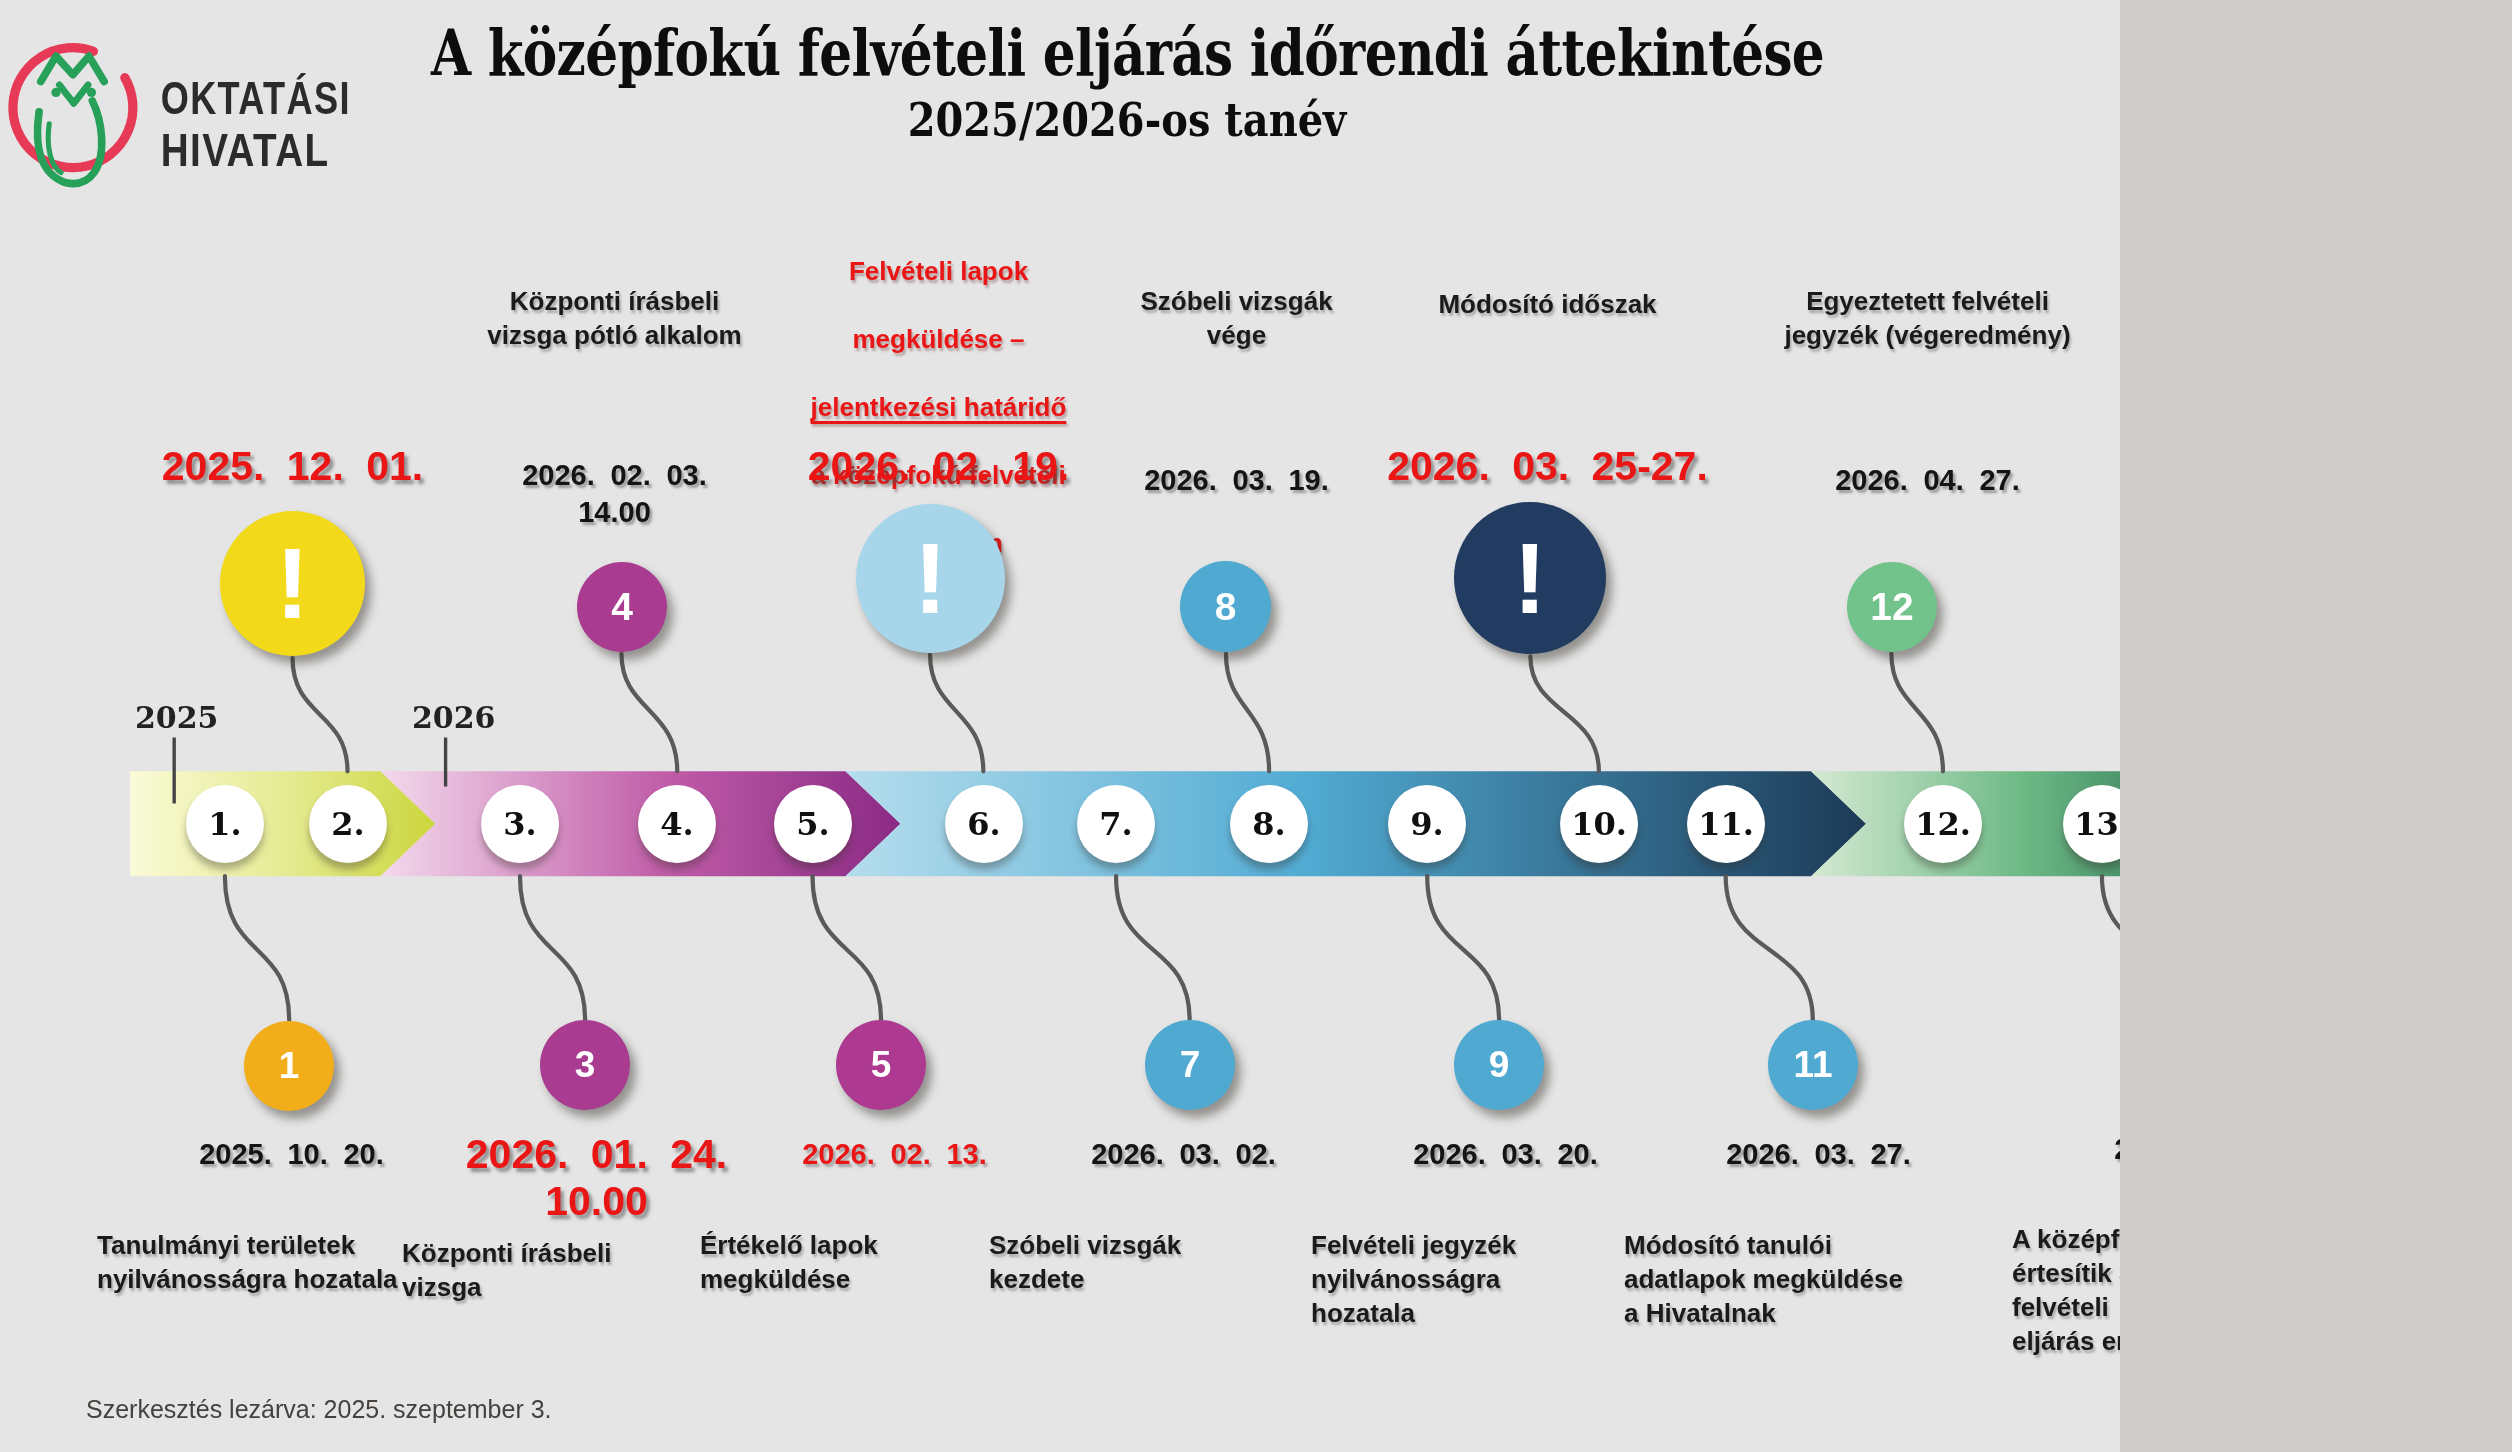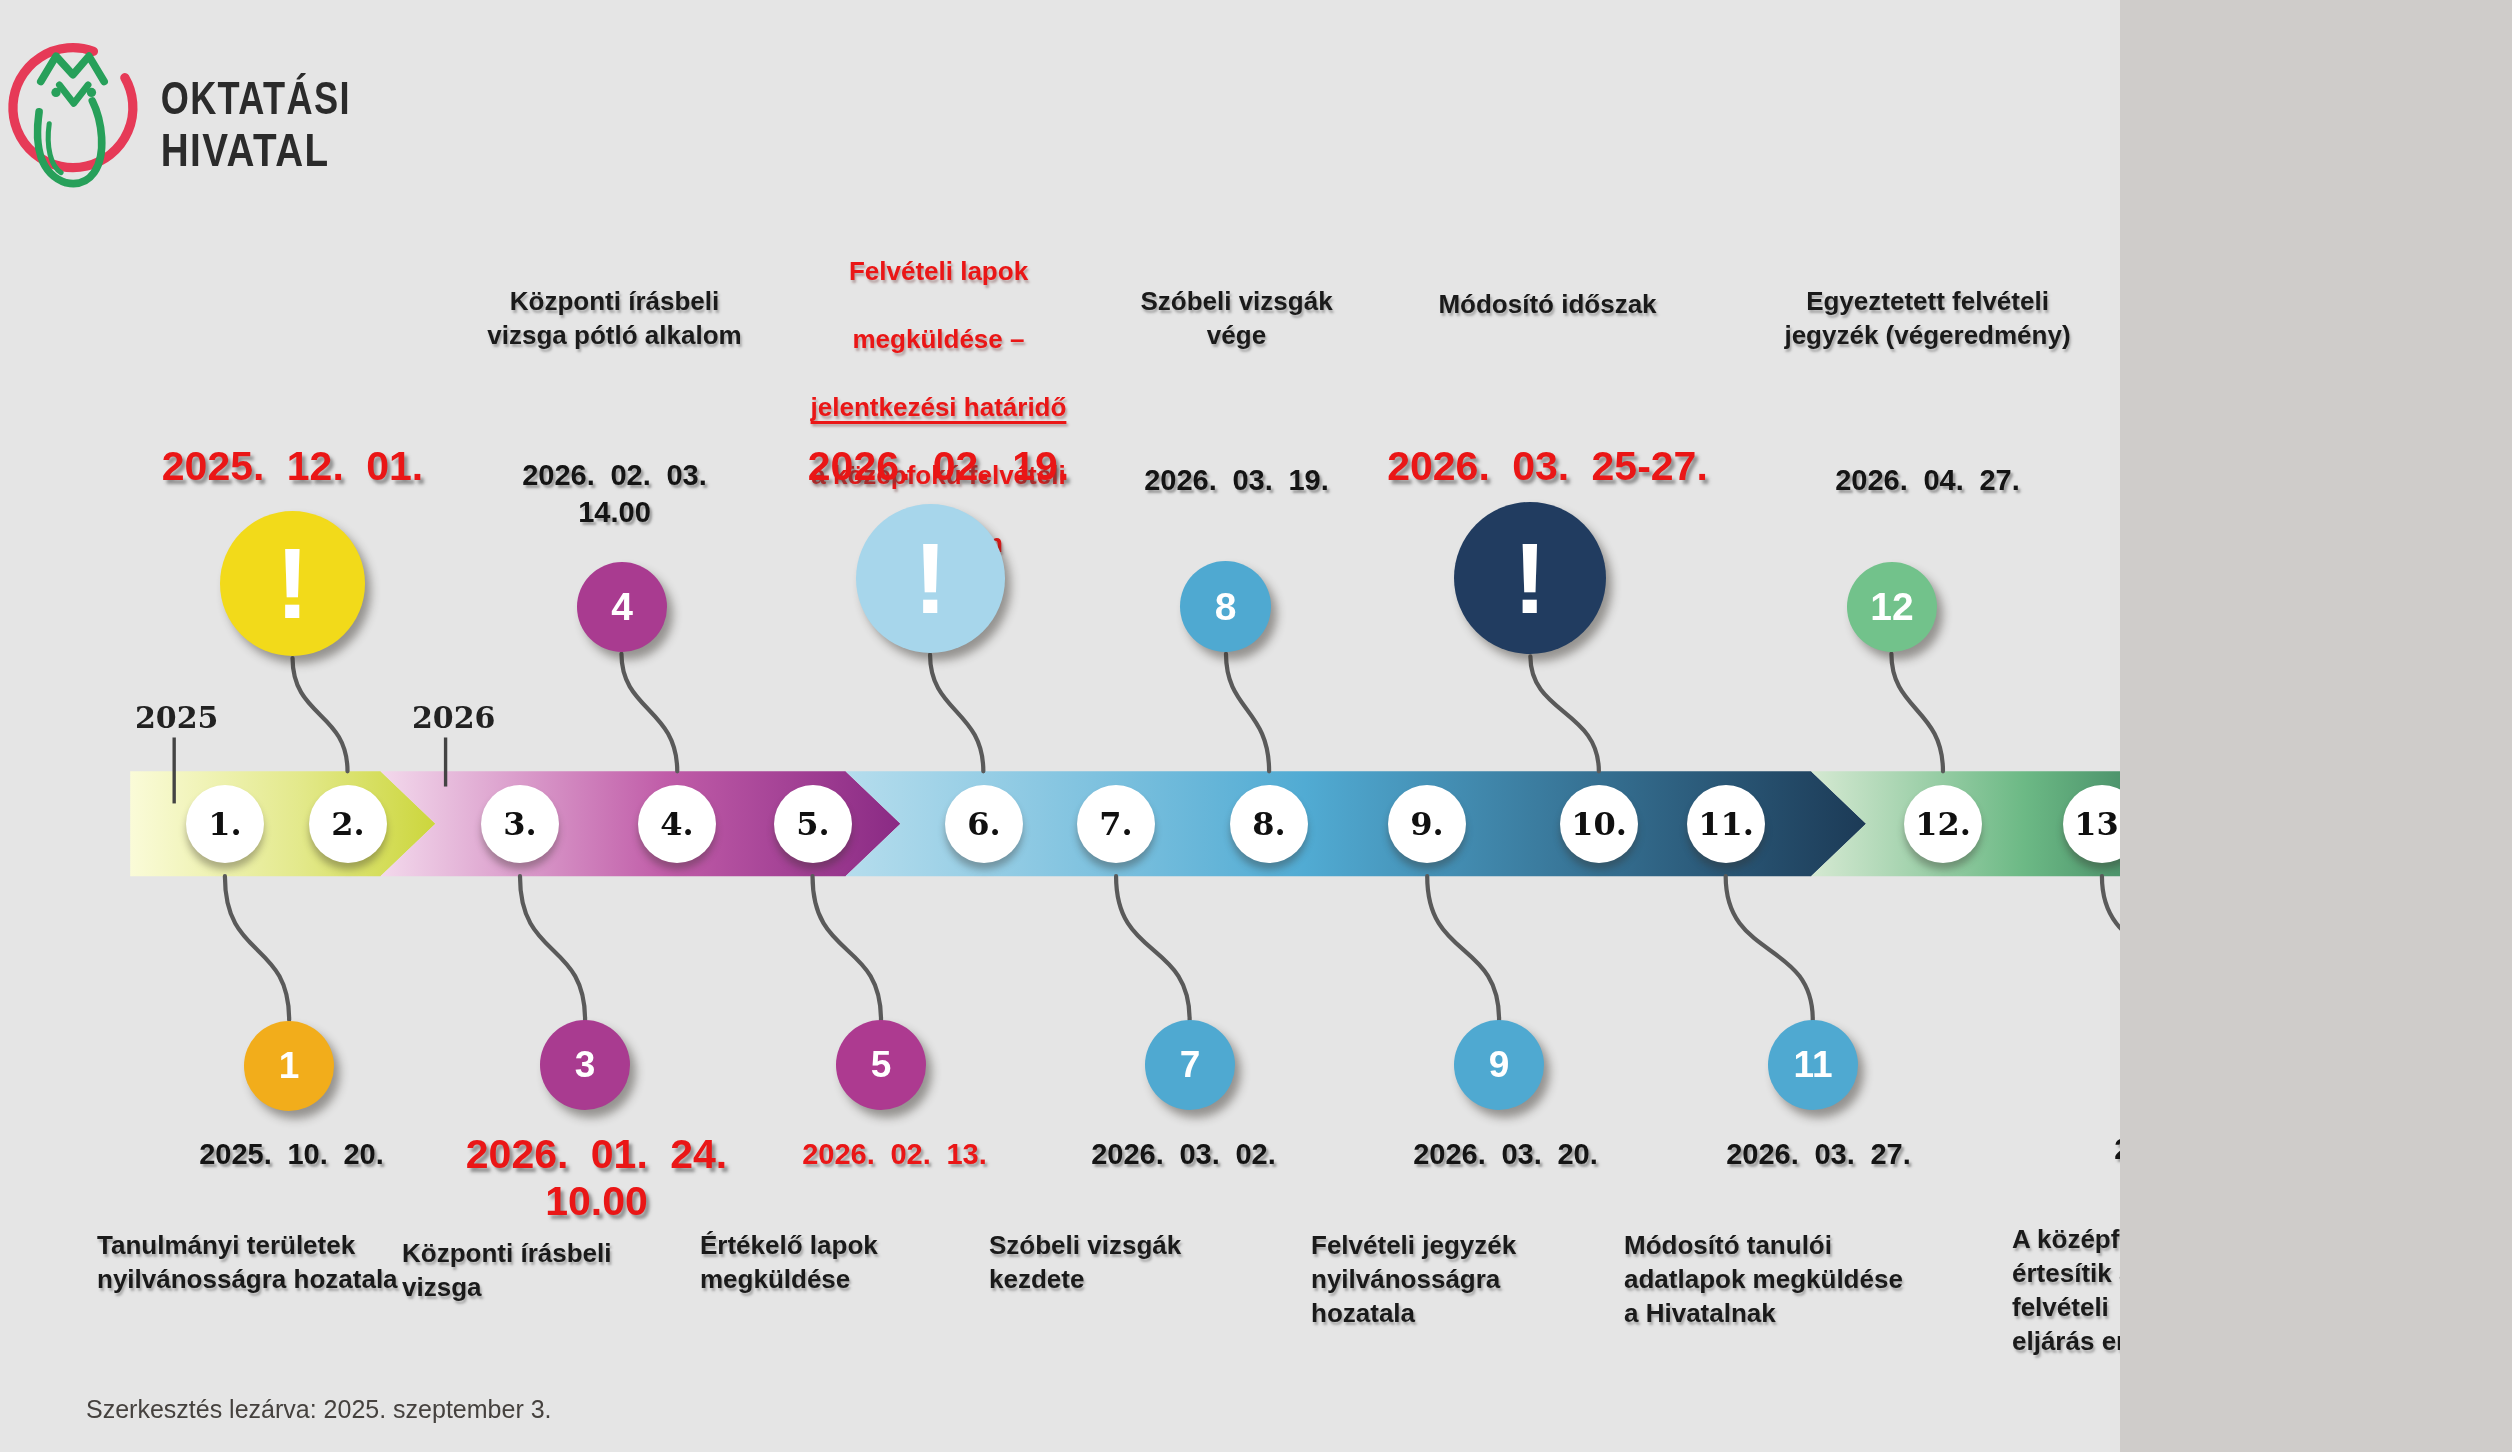--- a/index.html
+++ b/index.html
@@ -57,20 +57,24 @@
       <path d="M62,86 L79,108 L96,86" stroke-width="8"></path>
       <path d="M38,118 C32,160 40,192 70,202 C100,208 114,182 112,148 C111,133 107,117 101,105"></path>
       <path d="M50,132 C46,160 52,182 64,190" stroke-width="6"></path>
     </g>
     <circle cx="58" cy="95" r="5.5" fill="#27a05a"></circle>
     <circle cx="100" cy="95" r="5.5" fill="#27a05a"></circle>
     <text x="182" y="120" font-size="54" font-weight="bold" letter-spacing="2" fill="#2b2b2b" textLength="225" lengthAdjust="spacingAndGlyphs">OKTATÁSI</text>
     <text x="182" y="182" font-size="54" font-weight="bold" letter-spacing="2" fill="#2b2b2b" textLength="200" lengthAdjust="spacingAndGlyphs">HIVATAL</text>
   </svg>
 
+  <div class="title-wrap">
+    <div><span class="main-title">A középfokú felvételi eljárás időrendi áttekintése</span></div>
+    <div><span class="sub-title">2025/2026-os tanév</span></div>
+  </div>
 
   <svg class="abs" style="left:0;top:0;" width="2512" height="1453" viewBox="0 0 2971 1718">
     <defs>
       <linearGradient id="g1">
           <stop offset="0%" stop-color="#fafbd8"></stop>
           <stop offset="55%" stop-color="#e3e98c"></stop>
           <stop offset="100%" stop-color="#ccd63c"></stop>
         </linearGradient>
       <linearGradient id="g2">
           <stop offset="0%" stop-color="#f3d9ec"></stop>

